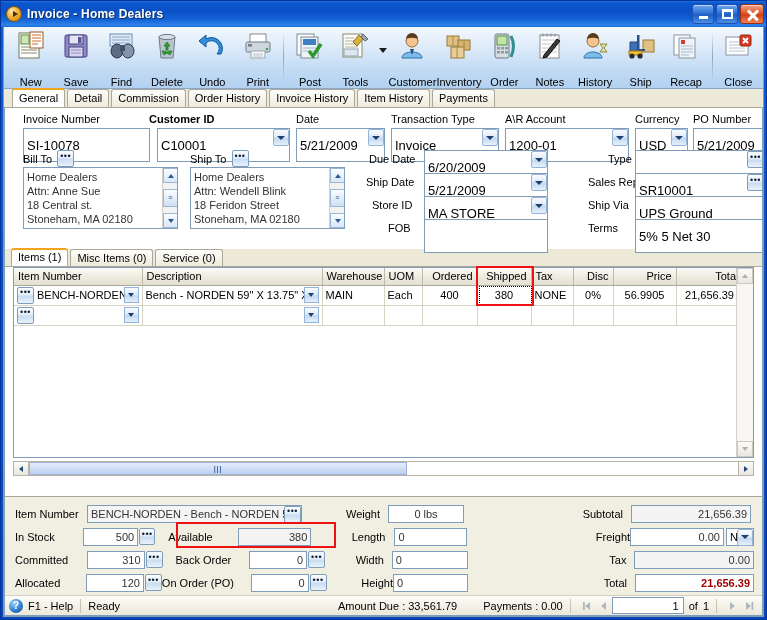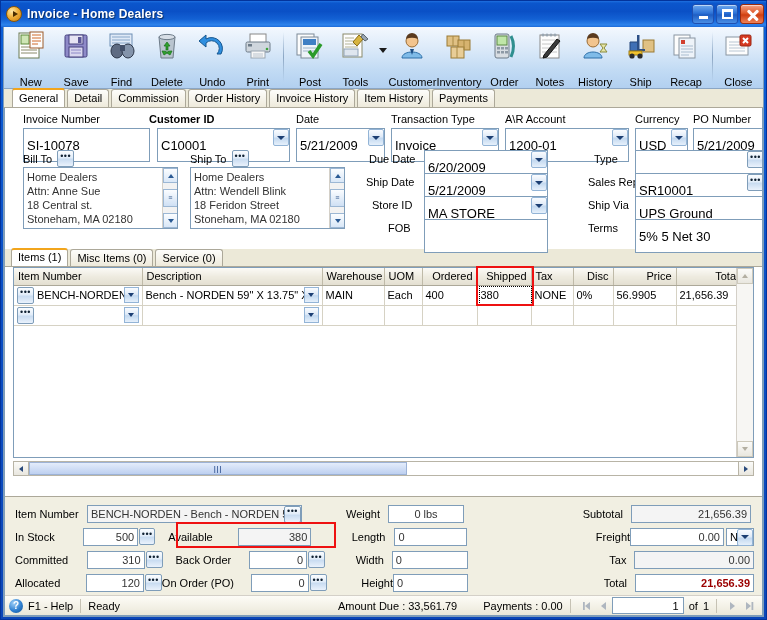--- a/index.html
+++ b/index.html
@@ -218,21 +218,21 @@
     height: 17px; font-weight: normal; font-size: 11px;
     background: linear-gradient(to bottom, #fbfaf6 0%, #eeebe0 50%, #e3dfd1 100%);
     border-right: 1px solid #bfbaa8; border-bottom: 1px solid #aca899;
     padding: 0 4px; text-align: left; color:#000; white-space: nowrap;
   }
   table.grid th.num { text-align: right; }
   table.grid td {
     height: 20px; border-right: 1px solid #d6d2c4; border-bottom: 1px solid #d6d2c4;
     padding: 0 3px; color:#000; white-space: nowrap; overflow:hidden;
   }
-  table.grid td.num { text-align: left; }
+  table.grid td.num { text-align: center; }
   .cellcombo { position: relative; height: 18px; display:flex; align-items:center; }
   .cellcombo .cb {
     position: absolute; right: 0px; top: 1px; width: 15px; height: 16px;
     background: linear-gradient(to bottom, #fafcff 0%, #dfeaf7 45%, #c3d9f0 55%, #e6f0fb 100%);
     border: 1px solid #93b4d6; display:flex;align-items:center;justify-content:center;
   }
   .cellcombo .cb i { width:0;height:0;border-left:3.5px solid transparent;border-right:3.5px solid transparent;border-top:4px solid #1c3f73; }
 
   .hl-shipped {
     position: absolute; border: 2px solid #ee1111; pointer-events: none; z-index: 9;
@@ -733,21 +733,21 @@
         <div class="combo" style="position:absolute;left:419px;top:46px;width:124px;">
           <input class="fi" value="MA STORE" style="">
           <span class="cbtn">
               <i></i>
             </span>
         </div>
 
         <div class="lbl" style="position:absolute;left:383px;top:72px;">FOB</div>
         <input class="fi" style="position: absolute; left: 419px; top: 69px; width: 124px;" value="">
 
-        <div class="lbl" style="position:absolute;left:589px;top:3px;">Type</div>
+        <div class="lbl" style="position:absolute;left:603px;top:3px;">Type</div>
         <div style="position:absolute;left:630px;top:0px;width:130px;">
           <input class="fi" style="width: 100%; padding-right: 19px;" value="">
           <span class="ellbtn" style="position:absolute;right:1px;top:1px;">•••</span>
         </div>
 
         <div class="lbl" style="position:absolute;left:583px;top:26px;">Sales Rep</div>
         <div style="position:absolute;left:630px;top:23px;width:130px;">
           <input class="fi" style="width: 100%; padding-right: 19px;" value="SR10001">
           <span class="ellbtn" style="position:absolute;right:1px;top:1px;">•••</span>
         </div>

